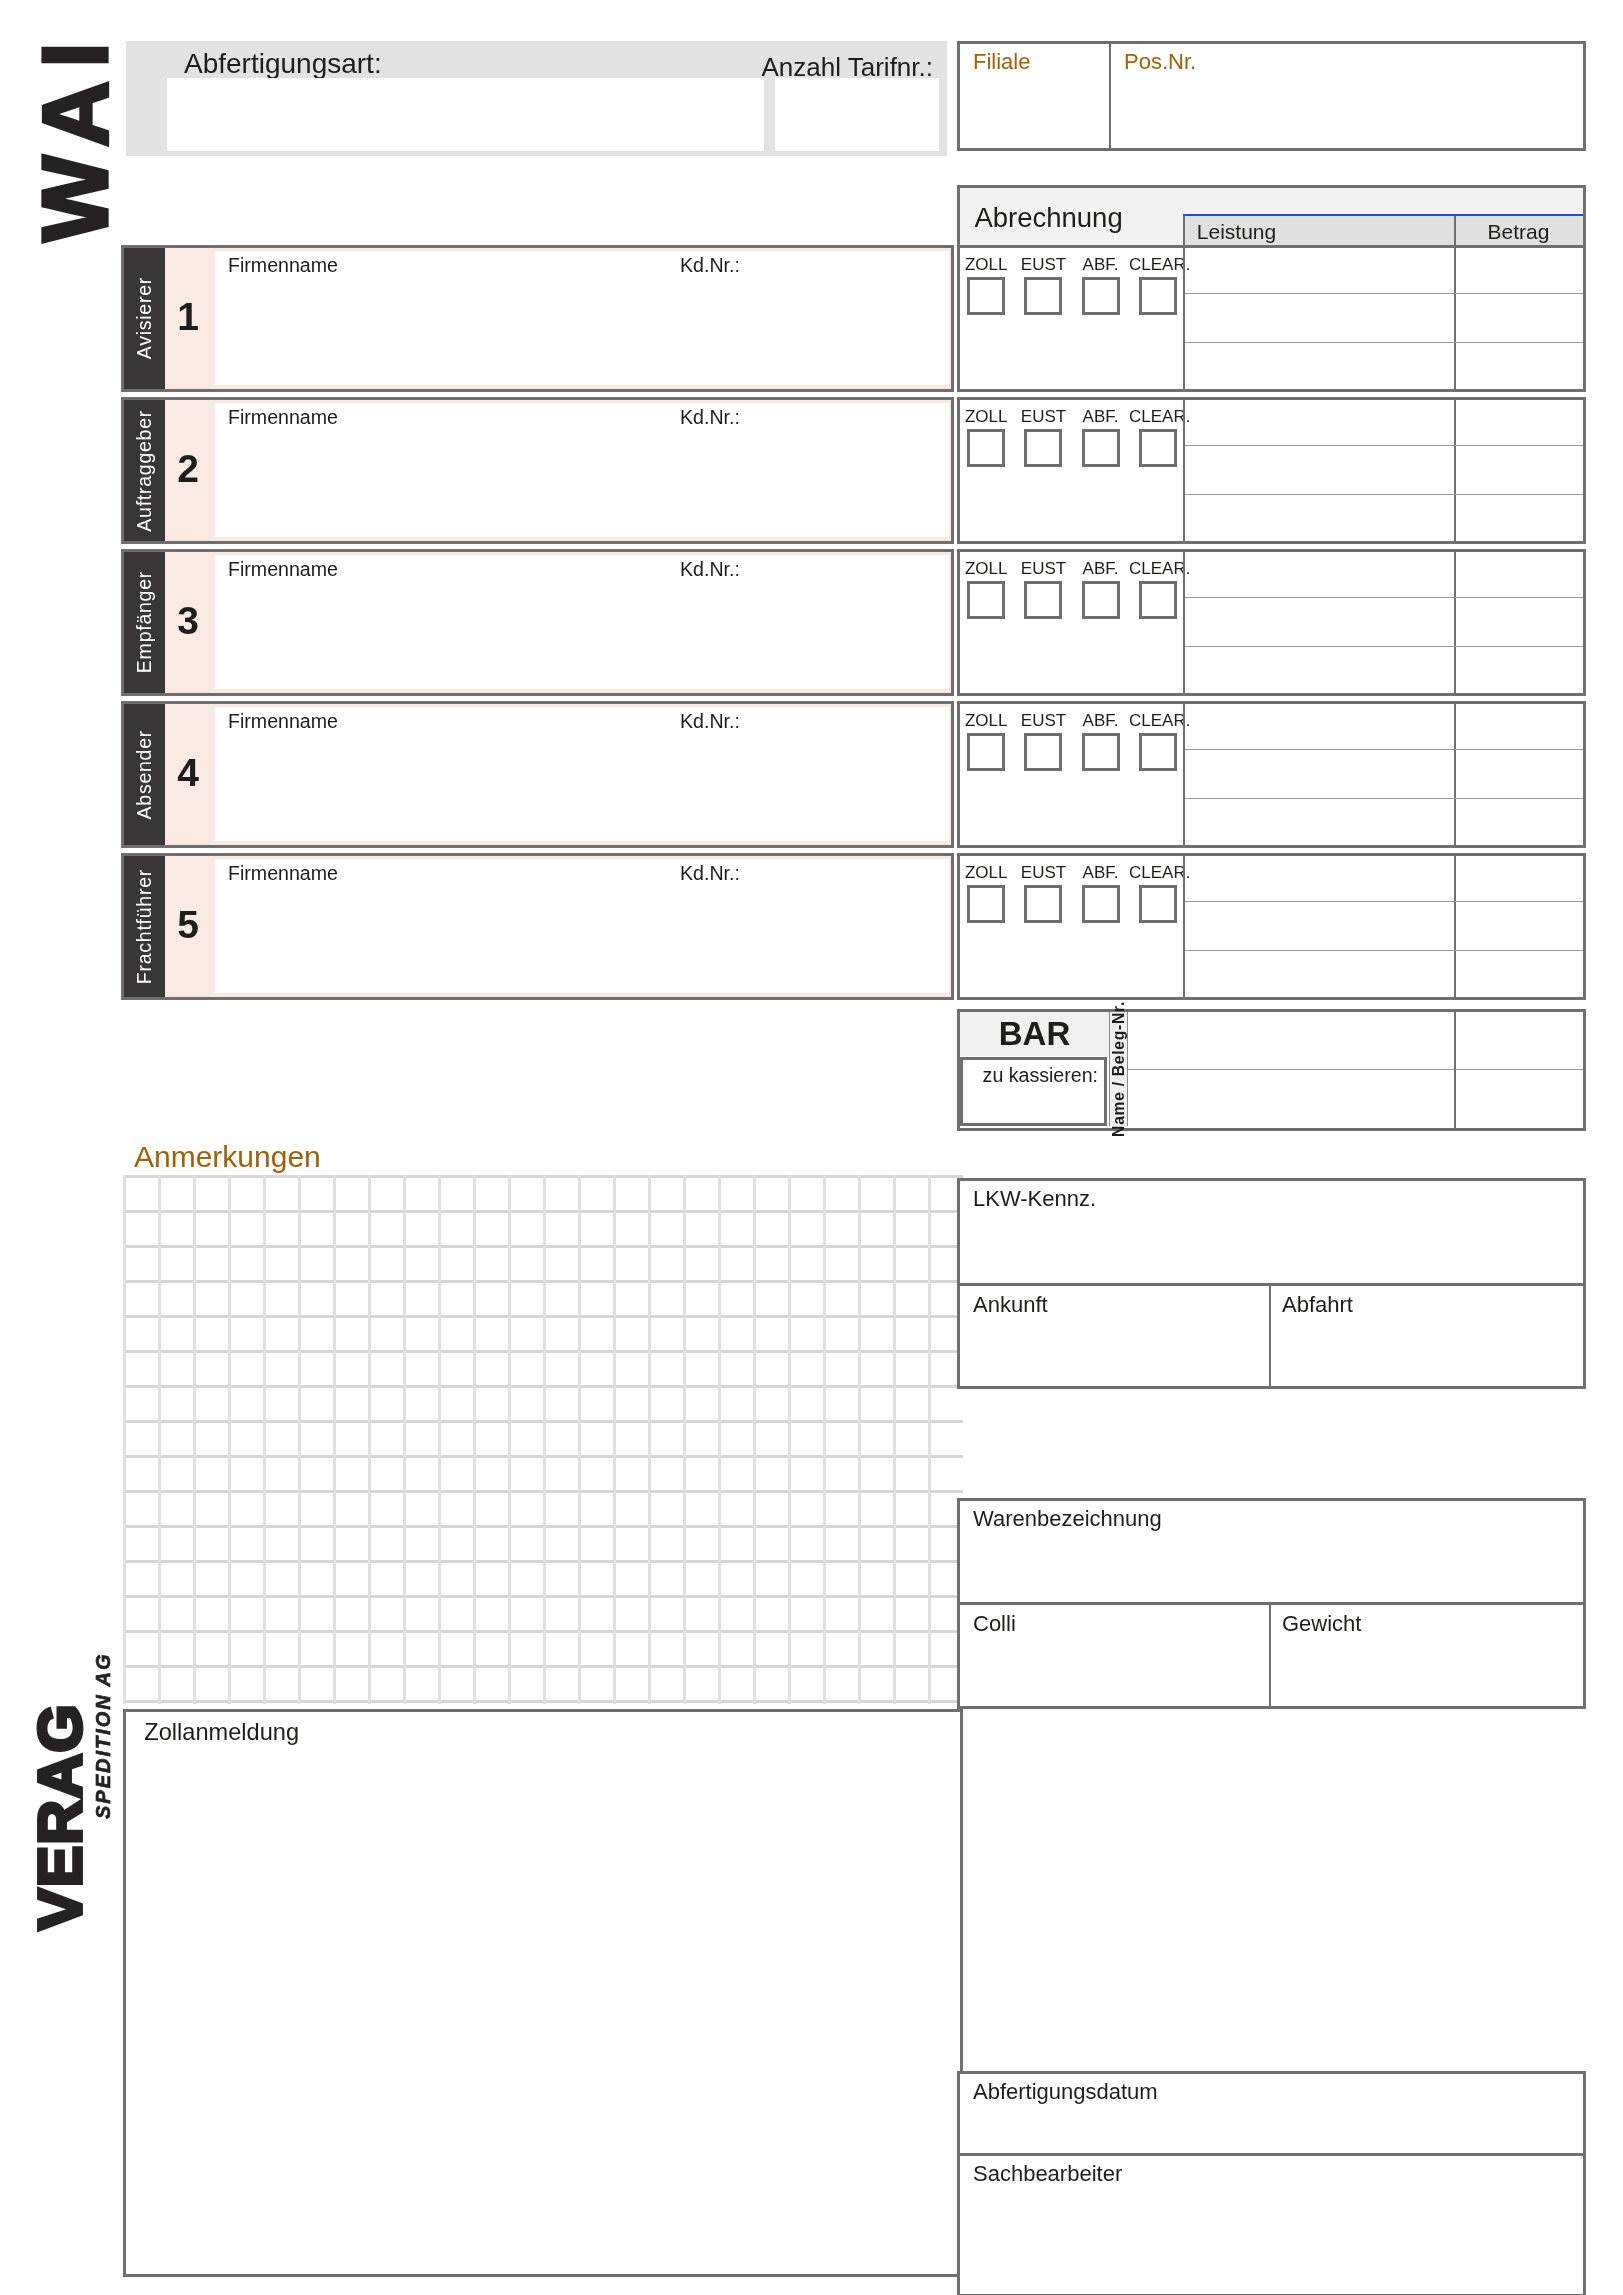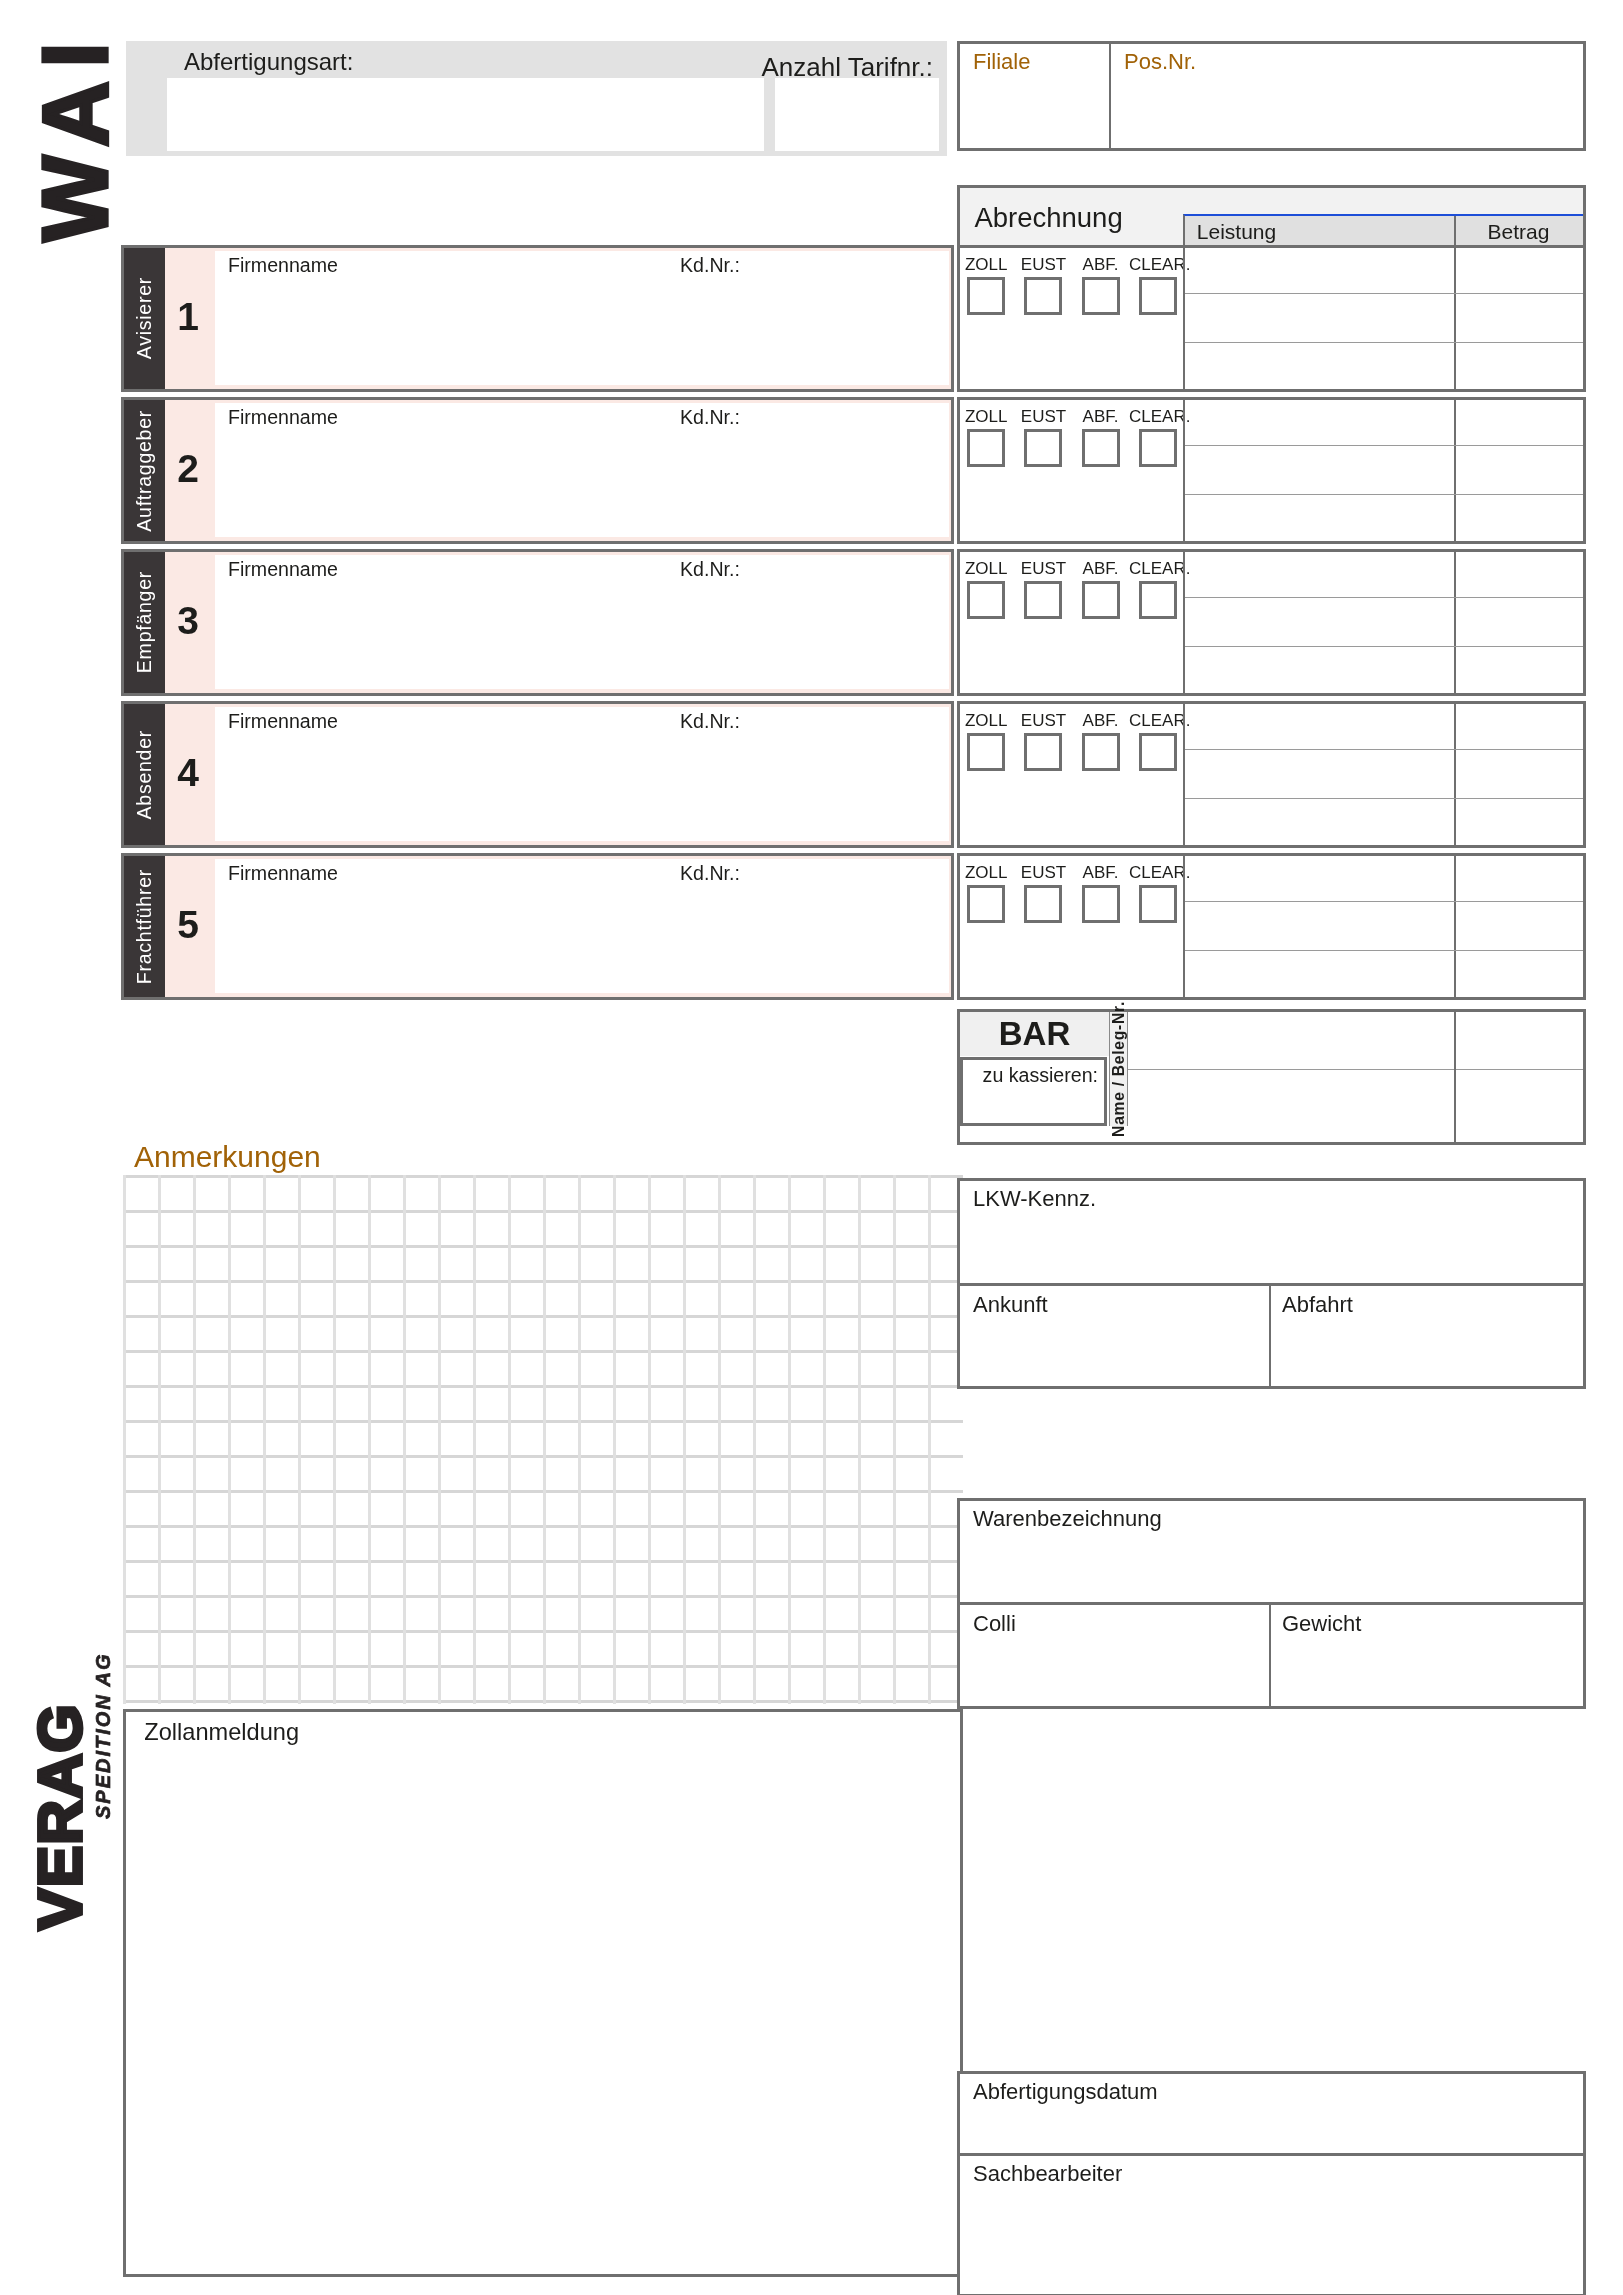--- a/index.html
+++ b/index.html
@@ -11,21 +11,21 @@
   
   .logo-rot{position:absolute;transform:rotate(-90deg);transform-origin:left top;
             white-space:nowrap;font-weight:bold;color:#262223;line-height:1;}
   .logo-wai{left:29.4px;top:242px;font-size:92px;letter-spacing:13px;-webkit-text-stroke:3.3px #262223;}
   .logo-verag{left:29.4px;top:1930px;font-size:62px;letter-spacing:1.3px;-webkit-text-stroke:3.9px #262223;}
   .logo-sped{left:93px;top:1819px;font-size:20px;font-style:italic;letter-spacing:2px;
              -webkit-text-stroke:0.7px #262223;}
 
   
   .topbar{position:absolute;left:126px;top:41px;width:821px;height:115px;background:#e2e2e2;}
-  .topbar .t1{position:absolute;left:58px;top:6.5px;font-size:24px;}
+  .topbar .t1{position:absolute;left:58px;top:6.5px;font-size:28px;}
   .topbar .in1{position:absolute;left:41px;top:37px;width:597px;height:73px;background:#fff;}
   .topbar .t2{position:absolute;left:625px;top:10.5px;width:182px;text-align:right;font-size:26px;}
   .topbar .in2{position:absolute;left:649px;top:37px;width:164px;height:73px;background:#fff;}
 
   
   .filiale{left:957px;top:41px;width:629px;height:110px;}
   .filiale .div{position:absolute;left:149px;top:0;bottom:0;width:2px;background:#6f6f6f;}
 
   
   .abrhead{left:957px;top:185px;width:629px;height:65px;background:#f2f2f2;}
@@ -58,21 +58,21 @@
   .cbl.c1{left:-3.3px;}  .cb.c1{left:7.2px;}
   .cbl.c2{left:54px;}  .cb.c2{left:64px;}
   .cbl.c3{left:111px;} .cb.c3{left:122px;}
   .cbl.c4{left:169px;} .cb.c4{left:179px;}
   .vl1{position:absolute;left:223px;top:0;bottom:0;width:2px;background:#6f6f6f;}
   .vl2{position:absolute;left:494px;top:0;bottom:0;width:2px;background:#6f6f6f;}
   .hl{position:absolute;left:225px;right:0;height:1.3px;background:#9a9a9a;}
   .hl.h1{top:45px;} .hl.h2{top:94px;}
 
   
-  .barblk{left:957px;top:1009px;width:629px;height:136px;}
+  .barblk{left:957px;top:1009px;width:629px;height:122px;}
   .barblk .gray{position:absolute;left:0;top:0;width:149px;height:44px;background:#f0f0f0;
                 display:flex;align-items:center;justify-content:center;font-size:33px;font-weight:bold;}
   .barblk .kass{position:absolute;left:0;top:45px;width:147px;height:69px;border:3.3px solid #6f6f6f;
                 box-sizing:border-box;background:#fff;}
   .barblk .kass span{position:absolute;left:19.6px;top:3.9px;font-size:19.6px;}
   .barblk .strip{position:absolute;left:149px;top:0;width:19px;height:114px;background:#f0f0f0;
                  border-left:1.3px solid #8a8a8a;border-right:1.3px solid #8a8a8a;box-sizing:border-box;
                  display:flex;align-items:center;justify-content:center;}
   .barblk .strip span{writing-mode:vertical-rl;transform:rotate(180deg);font-size:15.7px;
                       font-weight:bold;white-space:nowrap;letter-spacing:0.7px;}

